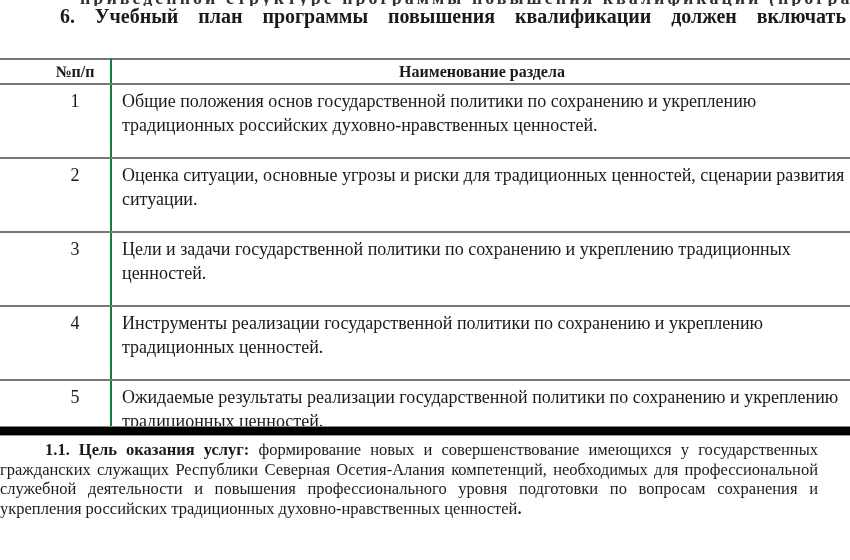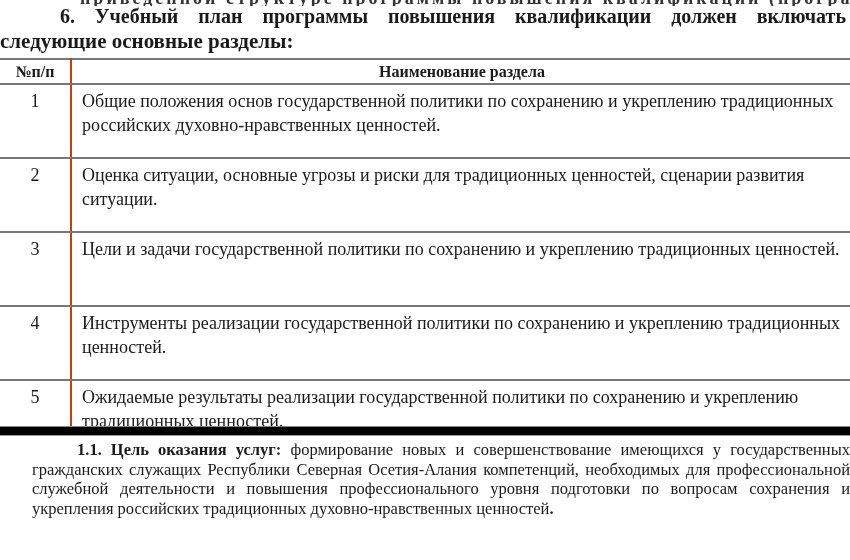--- a/index.html
+++ b/index.html
@@ -5,40 +5,39 @@
   html, body { margin:0; padding:0; background:#ffffff; }
   body { width:850px; height:560px; overflow:hidden; position:relative; font-family:"Liberation Serif","DejaVu Serif",serif; color:#1a1a1a; }
   .top-clip { position:absolute; left:0; top:-12px; width:850px; height:18px; overflow:hidden; }
   .top-clip span { display:block; font-size:18px; font-weight:bold; color:#333; letter-spacing:3px; white-space:nowrap; margin-left:80px; }
   .heading { position:absolute; left:0; top:4px; width:850px; font-weight:bold; font-size:20px; line-height:25px; }
   .heading .l1 { display:block; padding-left:60px; text-align:justify; text-align-last:justify; padding-right:4px; word-spacing:6px; }
   .heading .l2 { display:block; font-size:21px; }
   table.plan { position:absolute; left:0; top:58px; width:852px; border-collapse:collapse; font-size:18px; }
   table.plan td, table.plan th { border-top:2px solid #777; border-bottom:2px solid #777; padding:0; vertical-align:top; }
   table.plan th { font-weight:bold; font-size:16px; height:23px; line-height:23px; }
-  table.plan .num { width:70px; border-right:2px solid #c2410c; text-align:center; }
+  table.plan .num { width:70px; border-right:2px solid #15803d; text-align:center;padding-left:40px; }
   table.plan .name { padding-left:10px; }
   table.plan td { height:68px; line-height:24px; padding-top:4px; }
   table.plan tr.last td { height:48px; }
   .divider { position:absolute; left:0; top:426px; width:850px; height:8px; background:#000; border-top:1px solid #888; border-bottom:1px solid #999; }
-  .para { position:absolute; left:0; top:440px; width:818px; font-size:16.5px; line-height:19.5px; padding-left:32px; }
+  .para { position:absolute; left:0; top:440px; width:818px; font-size:16.5px; line-height:19.5px; }
   .para p { margin:0; text-align:justify; }
   .para .first { text-indent:45px; }
   .para b { font-weight:bold; }
 </style>
 </head>
 <body>
 
 <div class="top-clip">
     <span>приведенной структуре программы повышения квалификации (программы),</span>
   </div>
 
 <div class="heading">
   <span class="l1">6. Учебный план программы повышения квалификации должен включать</span>
-  <span class="l2">следующие основные разделы:</span>
 </div>
 
 <table class="plan">
   <tbody>
       <tr>
     <th class="num">№п/п</th>
     <th class="hname">Наименование раздела</th>
   </tr>
   <tr>
     <td class="num">1</td>

